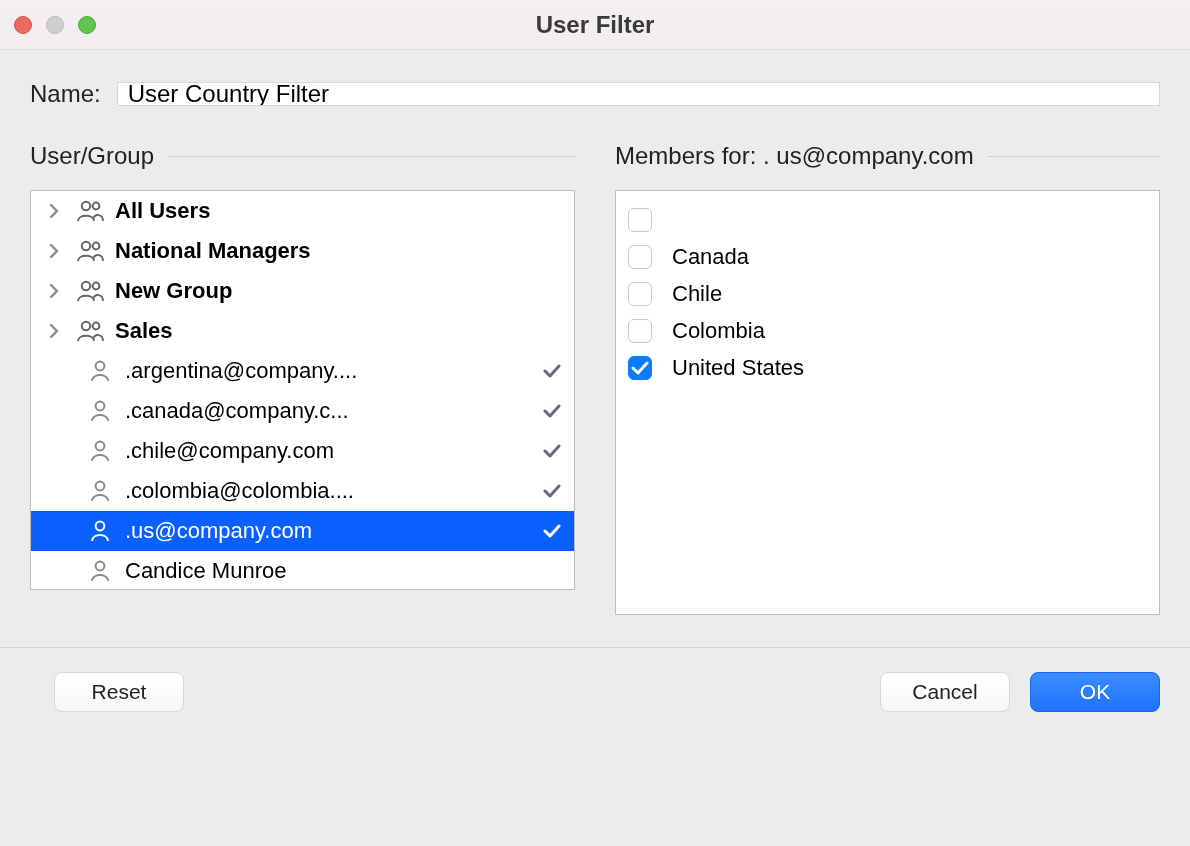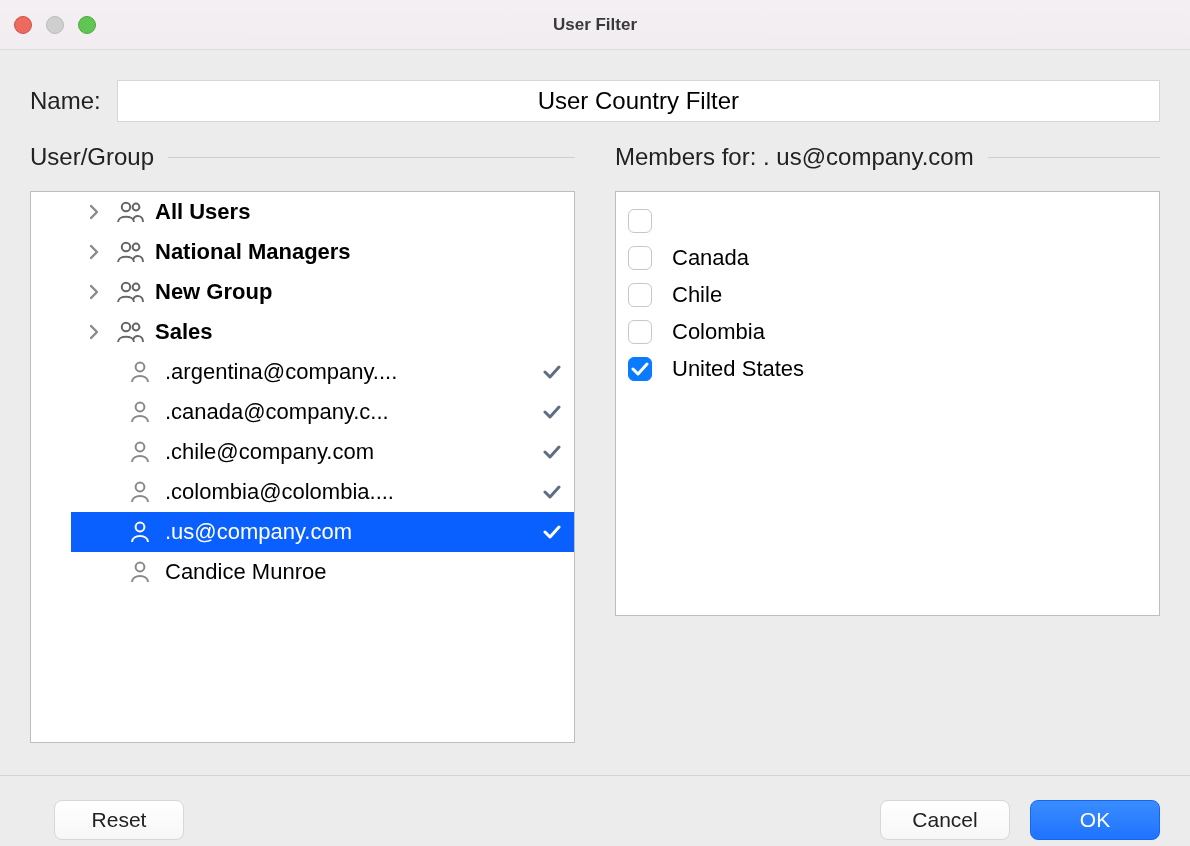--- a/index.html
+++ b/index.html
@@ -22,64 +22,62 @@
   .traffic-lights {
     position: absolute;
     left: 14px; top: 16px;
     display: flex; gap: 14px;
     align-items: center;
   }
   .tl { width: 18px; height: 18px; border-radius: 50%; }
   .tl.red { background: #ec6a5e; border: 1px solid #d05247; }
   .tl.yellow { background: #cfcfcf; border: 1px solid #bcbcbc; }
   .tl.green { background: #61c554; border: 1px solid #4ea83f; }
-  .title { font-size: 17px; font-weight: 700; color: #3a3a3a; }
+  .title { font-size: 24px; font-weight: 700; color: #3a3a3a; }
   .content {
     padding: 30px 30px 0 30px;
   }
   .name-row {
     display: flex;
     align-items: center;
     gap: 16px;
   }
   .name-label { font-size: 24px; color: #222; }
   .name-input {
     flex: 1;
-    height: 42px;
+    height: 24px;
     border: 1px solid #d6d6d6;
     background: #fff;
     font-size: 24px;
     padding: 0 10px;
     outline: none;
-    text-align: center;
   }
   .panels {
     display: flex;
     gap: 40px;
-    margin-top: 21px;
+    margin-top: 34px;
   }
   .panel {
     flex: 1;
     display: flex;
     flex-direction: column;
   }
   .panel-header {
     display: flex;
     align-items: center;
     gap: 14px;
     margin-bottom: 20px;
   }
   .panel-title { font-size: 24px; color: #222; white-space: nowrap; }
   .panel-line { flex: 1; height: 1px; background: #cfcfcf; }
   .tree-box {
     border: 1px solid #bdbdbd;
     background: #fff;
-    height: 552px;
+    height: 400px;
     overflow: hidden;
-    padding-left: 40px;
   }
   .tree-row {
     display: flex;
     align-items: center;
     height: 40px;
     padding-left: 12px;
     font-size: 22px;
     gap: 10px;
     white-space: nowrap;
   }

